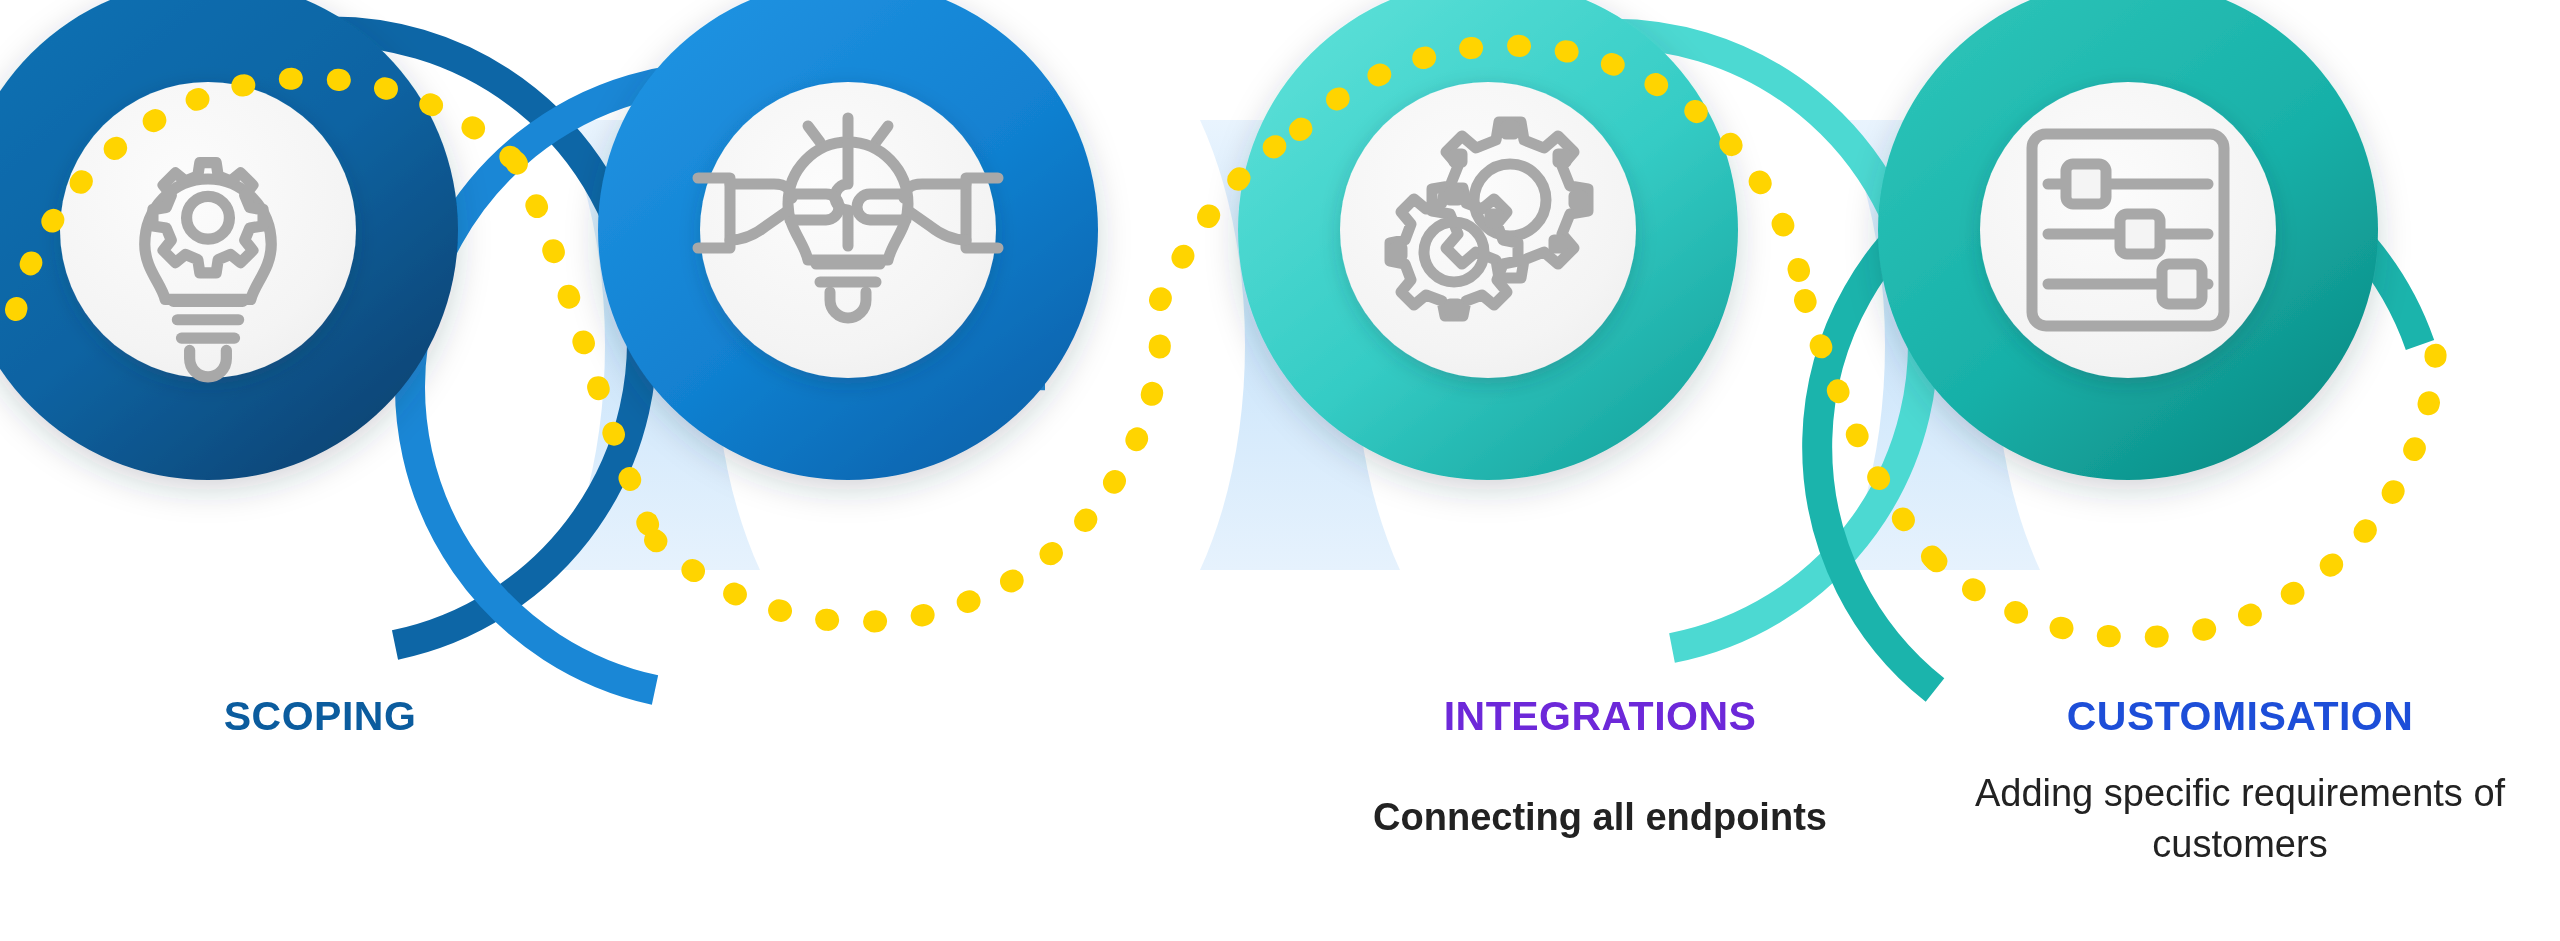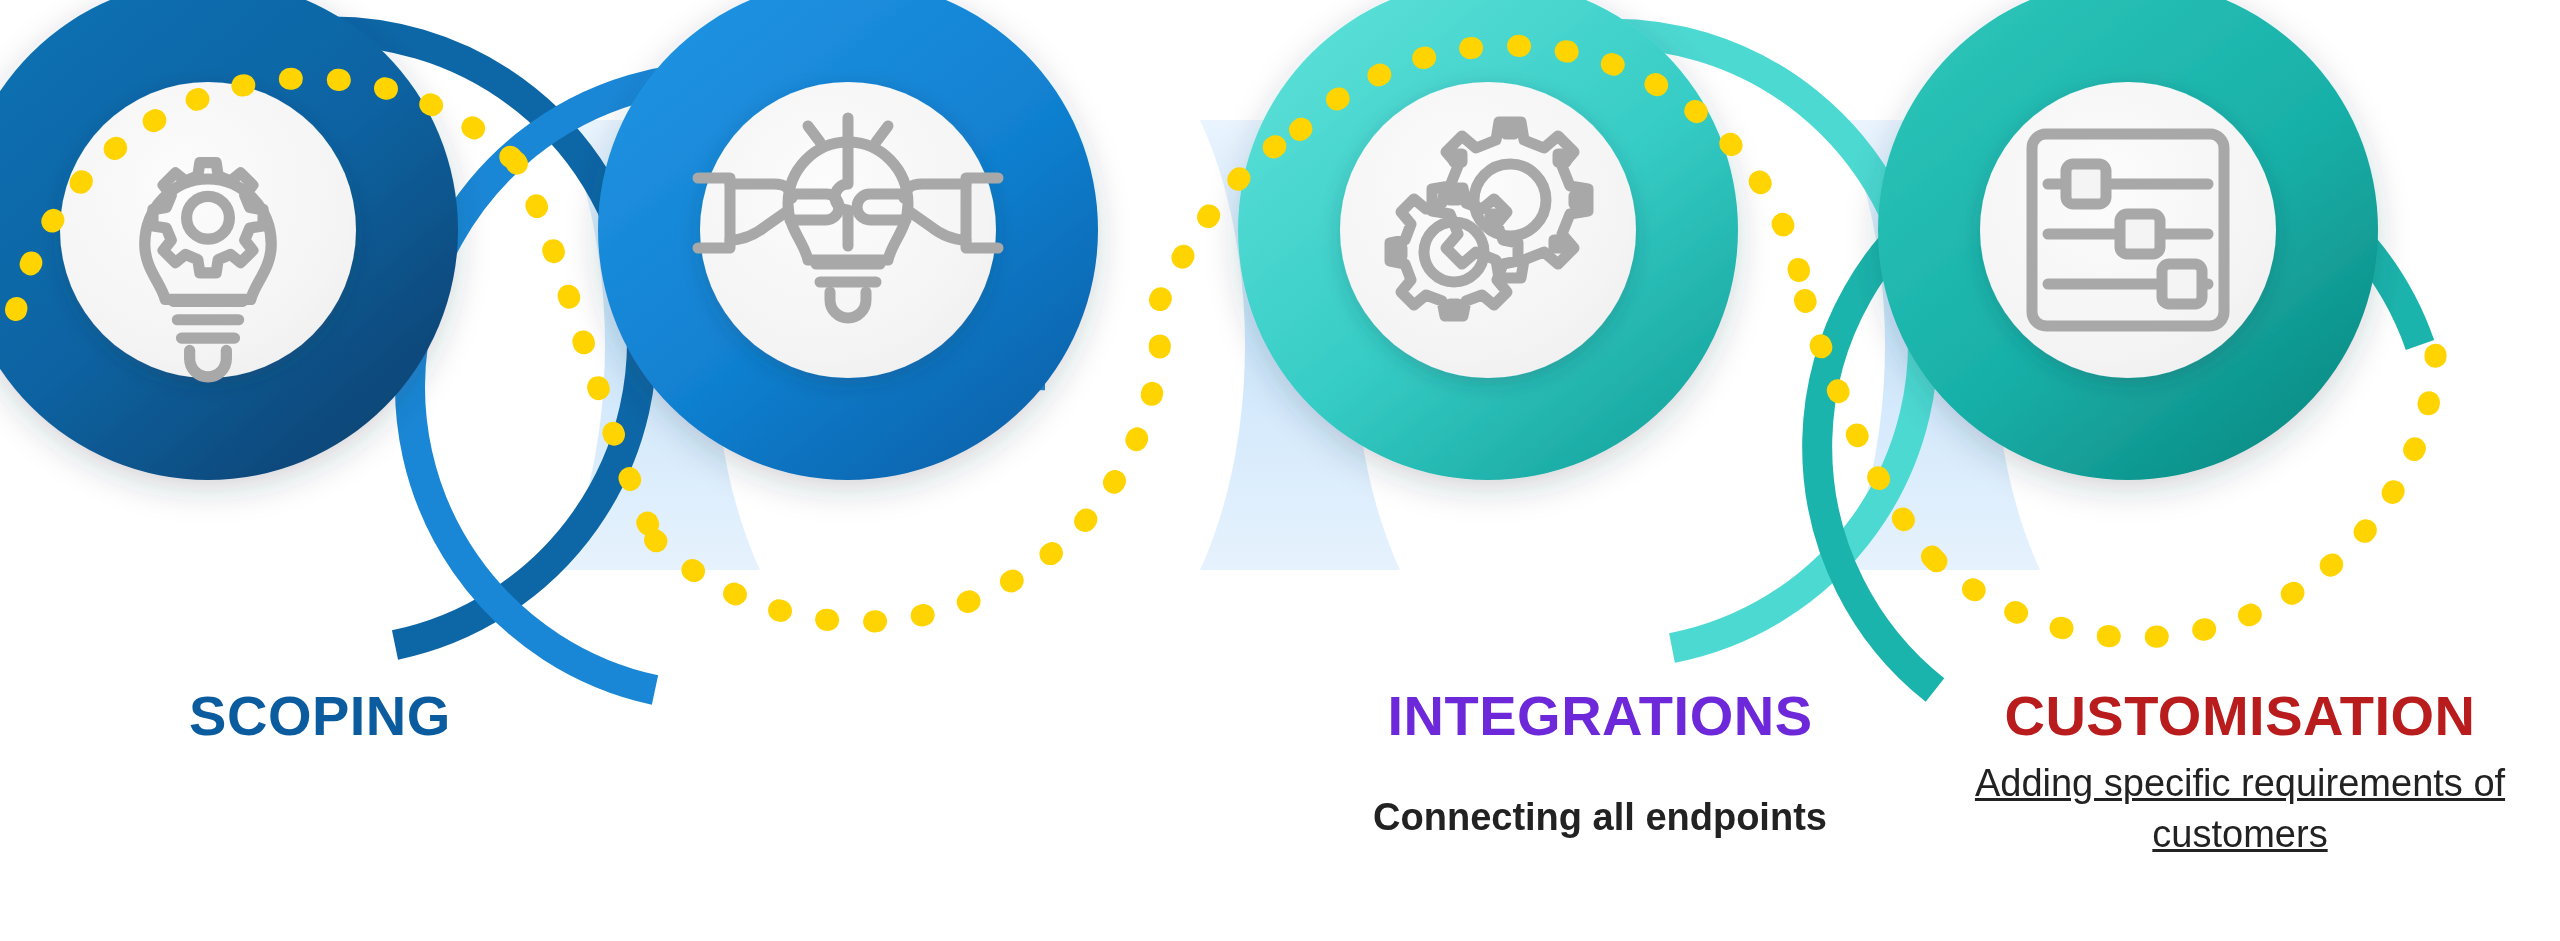--- a/index.html
+++ b/index.html
@@ -13,33 +13,33 @@
   
   .labels{
     position:absolute;left:0;top:690px;width:2560px;height:251px;
     display:flex;
   }
   .label-col{
     flex:1 1 0;display:flex;flex-direction:column;align-items:center;
     text-align:center;
   }
   .step-title{
-    font-size:56px;font-weight:bold;letter-spacing:.5px;
+    font-size:41px;font-weight:bold;letter-spacing:.5px;
     line-height:52px;margin:0 0 14px 0;white-space:nowrap;
   }
   .step-desc{
     font-size:38px;font-weight:400;line-height:51px;color:#222222;
     max-width:560px;
   }
   .c1 .step-title{color:#0b5c9e;}
   .c2 .step-title{color:#1488d8;}
   .c3 .step-title{color:#6d28d9;}
-  .c4 .step-title{color:#b91c1c;}
+  .c4 .step-title{color:#1d4ed8;}
   .c3 .step-desc{margin-top:36px;font-weight:bold;}
-  .c4 .step-desc{margin-top:2px;text-decoration:underline;}
+  .c4 .step-desc{margin-top:12px;}
 </style>
 </head>
 <body>
 
 <div id="stage">
 
   <svg id="art" viewBox="0 0 2560 941" preserveAspectRatio="none">
     <defs>
       <linearGradient id="g1" x1="0" y1="0" x2="0.85" y2="1">
         <stop offset="0%" stop-color="#1173b6"></stop>

